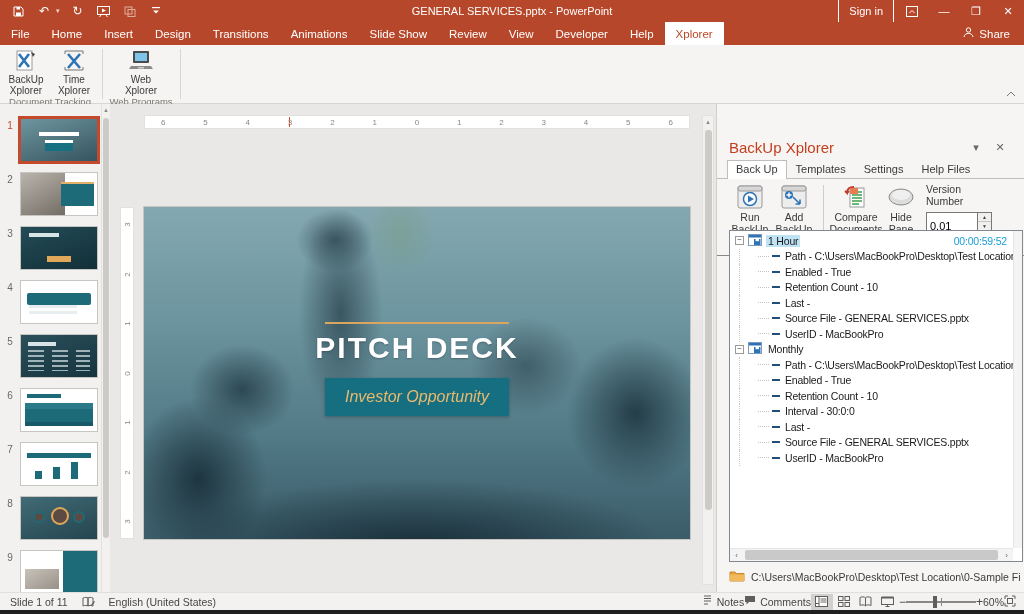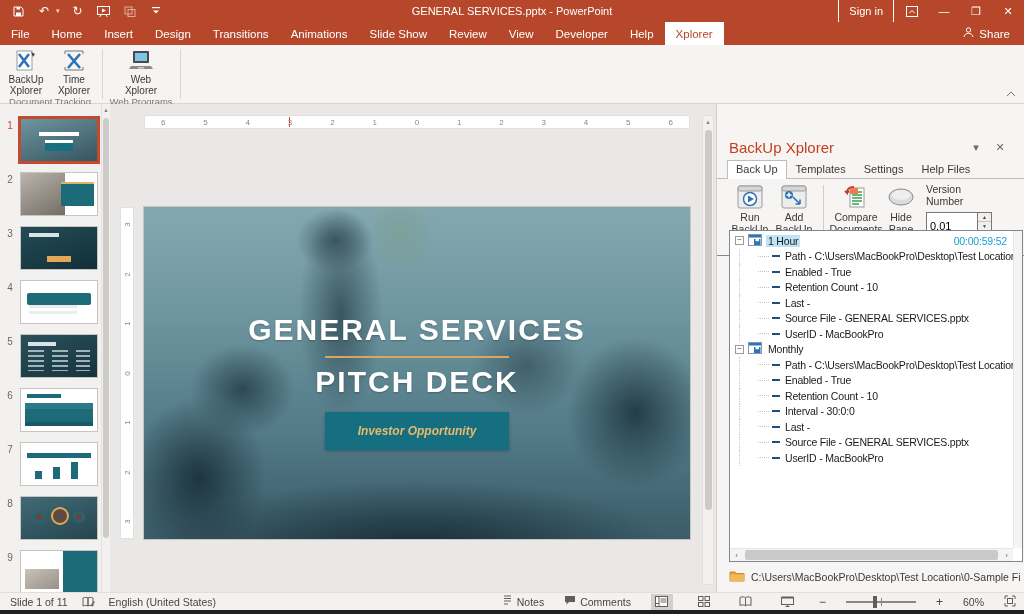--- a/index.html
+++ b/index.html
@@ -100,21 +100,21 @@
       radial-gradient(ellipse 95px 115px at 10% 82%, rgba(26,48,58,.92), transparent 72%),
       radial-gradient(ellipse 80px 70px at 70% 48%, rgba(47,72,83,.65), transparent 70%),
       radial-gradient(ellipse 95px 105px at 90% 62%, rgba(28,50,60,.85), transparent 72%),
       radial-gradient(ellipse 320px 85px at 50% 102%, rgba(22,42,52,.9), transparent 78%),
       linear-gradient(180deg,#84A8B0 0%,#6E96A0 32%,#527A87 68%,#3B5C69 100%);
   }
   #slide-text { position:absolute; left:0; right:0; top:106px; display:flex; flex-direction:column; align-items:center; }
   .slide-title { color:#fff; font-size:30px; font-weight:bold; letter-spacing:2px; text-shadow:0 1px 2px rgba(0,0,0,.25); }
   .slide-rule { width:184px; height:2px; background:#D9A55F; margin:9px 0 7px; }
   .slide-sub-box { margin-top:13px; width:184px; height:38px; background:#156F80; display:flex; align-items:center; justify-content:center; box-shadow:0 1px 3px rgba(0,0,0,.25); }
-  .slide-sub { color:#E9B96E; font-size:12px; font-weight:bold; font-style:italic; }
+  .slide-sub { color:#E9B96E; font-size:16px; font-weight:normal; font-style:italic; }
 
   #canvas-scroll { position:absolute; right:2px; top:11px; width:12px; height:470px; background:#F2F1F0; border:1px solid #E3E1DE; }
   #canvas-scroll .arrow { height:12px; text-align:center; font-size:6px; color:#8A8886; line-height:12px; }
   #canvas-scroll .sthumb { position:absolute; top:14px; left:2px; width:7px; height:380px; background:#CDCBC8; border-radius:3px; }
 
   
   #taskpane { position:absolute; left:716px; top:0; width:308px; height:488px; background:#F6F5F4; border-left:1px solid #D0CECB; }
   .tp-header { display:flex; align-items:center; padding:7px 12px 2px;margin-top:28px; }
   .tp-title { font-size:15px; color:#C43E1C; flex:1; }
   .tp-hbtn { width:24px; text-align:center; color:#6A6865; font-size:11px; }
@@ -154,21 +154,21 @@
   #tree-hscroll { position:absolute; left:0; right:9px; bottom:0; height:13px; background:#F4F4F4; border-top:1px solid #E6E6E6; display:flex; align-items:center; }
   #tree-hscroll .harrow { width:13px; text-align:center; font-size:8px; color:#6A6865; }
   #tree-hscroll .htrack { flex:1; position:relative; height:100%; }
   #tree-hscroll .hthumb { position:absolute; left:2px; right:2px; top:1px; bottom:1px; background:#C9C9C9; border-radius:2px; }
 
   .tp-path { position:absolute; left:12px; top:466px; right:4px; display:flex; align-items:center; gap:6px; overflow:hidden; white-space:nowrap; font-size:10.5px; color:#3B3A39; }
 
   
   #statusbar { position:absolute; top:592px; left:0; width:1024px; height:18px; background:#F3F2F1; border-top:1px solid #E1DFDD; display:flex; align-items:center; font-size:10.5px; color:#484644; }
   .sb-left { display:flex; align-items:center; gap:14px; padding-left:10px; }
-  .sb-right { margin-left:auto; display:flex; align-items:center; gap:20px; padding-right:8px; }
+  .sb-right { margin-left:auto; display:flex; align-items:center; gap:0; padding-right:8px; }
   .sb-item { display:flex; align-items:center; gap:4px; }
   .view-btn { width:22px; height:16px; display:flex; align-items:center; justify-content:center; }
   .view-btn.active { background:#D2D0CE; }
   .zoom-track { position:relative; width:70px; height:2px; background:#8A8886; }
   .zoom-thumb { position:absolute; left:38%; top:-5px; width:4px; height:12px; background:#605E5C; }
   .zoom-mid { position:absolute; left:50%; top:-3px; width:1px; height:8px; background:#8A8886; }
 
   #bottomstrip { position:absolute; top:610px; left:0; width:1024px; height:4px; background:#1F1F1F; }
 </style>
 </head>
@@ -398,21 +398,20 @@
           <span>2</span>
           <span>1</span>
           <span>0</span>
           <span>1</span>
           <span>2</span>
           <span>3</span>
       </div>
 
       <div id="slide">
         <div id="slide-text">
-          <div class="slide-title">GENERAL SERVICES</div>
           <div class="slide-rule"></div>
           <div class="slide-title">PITCH DECK</div>
           <div class="slide-sub-box">
             <span class="slide-sub">Investor Opportunity</span>
           </div>
         </div>
       </div>
 
       <div id="canvas-scroll">
         <div class="arrow">▲</div>

